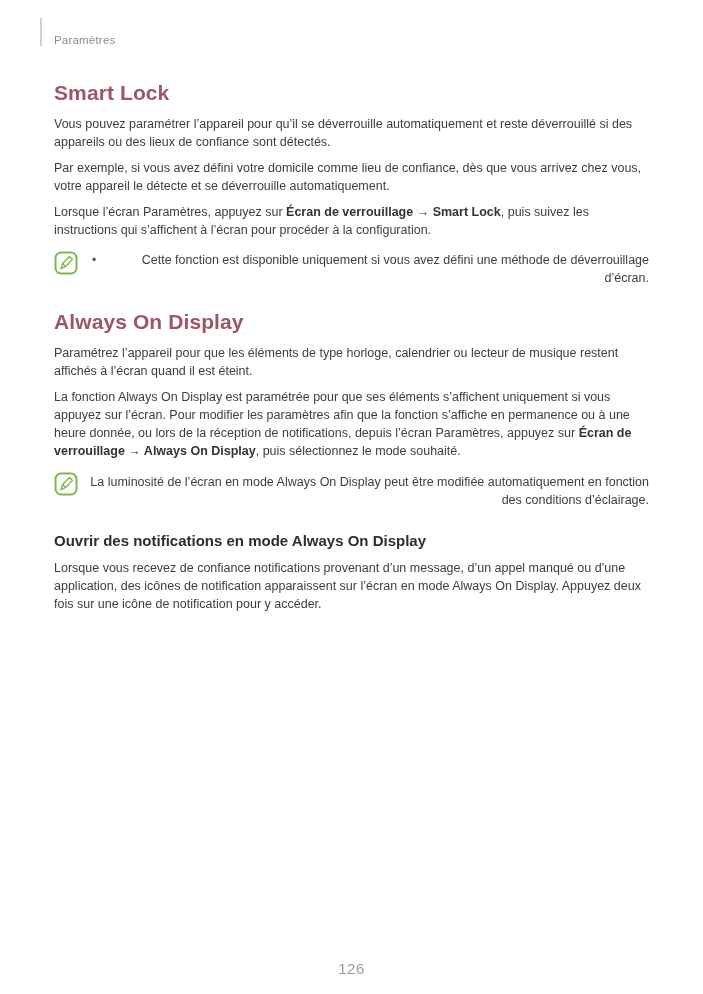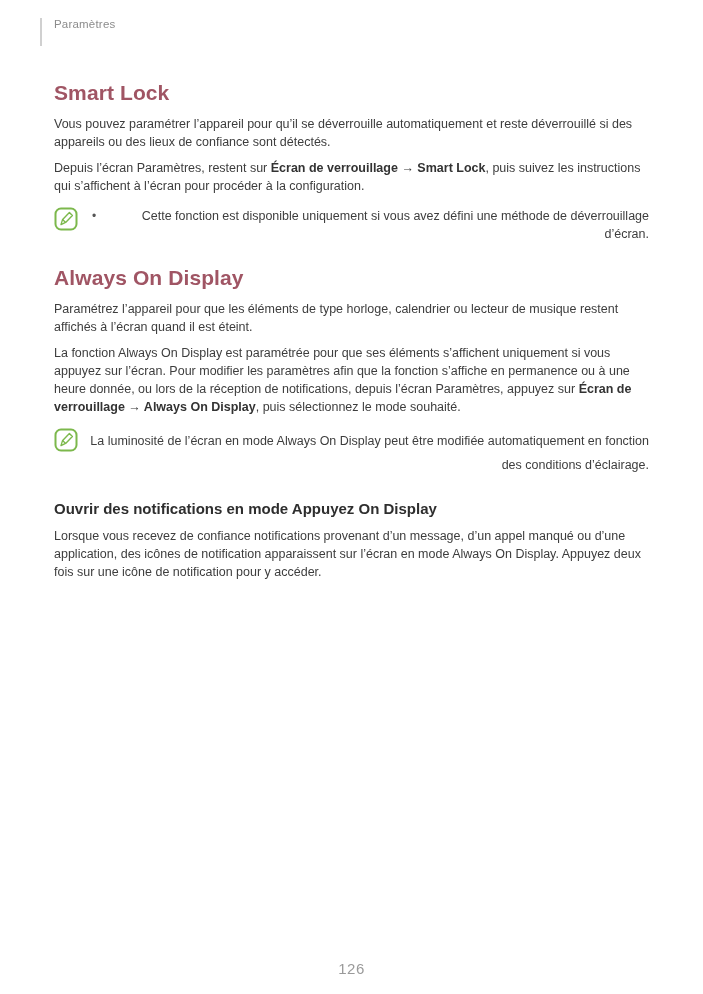--- a/index.html
+++ b/index.html
@@ -7,21 +7,21 @@
   body {
     width: 703px; height: 994px;
     position: relative; overflow: hidden;
     font-family: "Liberation Sans", sans-serif;
     color: var(--body, #3d3d3d);
     -webkit-font-smoothing: antialiased;
   }
   .page { padding: 18px 54px 0 54px; }
 
   
-  .running-header { display: flex; align-items: flex-start; height: 28px; }
+  .running-header { display: flex; align-items: flex-end; height: 28px; }
   .running-header .vrule {
     width: 2px; height: 28px; background: var(--rule, #d0d0d0);
     margin-left: -14px; margin-right: 12px; flex: none;
   }
   .running-header .crumb {
     font-size: 11.5px; color: var(--muted, #8c8c8c); letter-spacing: .2px;
   }
 
   h1.section-title {
     margin-top: 34px;
@@ -48,21 +48,21 @@
     color: var(--body, #3d3d3d);
   }
   p.first { margin-top: 9px; }
   p.body-text b, p.body-text .b { font-weight: 700; color: #333; }
 
   
   .note { display: flex; align-items: flex-start; margin-top: 11px; text-align: right; }
   .note .note-icon { flex: none; width: 24px; height: 24px; margin-top: 1px; }
   .note .note-body { margin-left: 12px; flex: 1; }
   .note p.note-text {
-    font-size: 12.5px; line-height: 24px; color: var(--body, #3d3d3d);
+    font-size: 12.5px; line-height: 18px; color: var(--body, #3d3d3d);
     margin-top: 2px;
   }
   .note ul { list-style: none; margin-top: 1px; }
   .note ul li {
     position: relative; padding-left: 17px; margin-bottom: 7px;
     font-size: 12.5px; line-height: 18px; color: var(--body, #3d3d3d);
   }
   .note ul li:last-child { margin-bottom: 0; }
   .note ul li::before {
     content: "\2022"; position: absolute; left: 2px; top: 0;
@@ -82,21 +82,22 @@
 
 <div class="page">
 
   <div class="running-header">
     <span class="vrule"></span>
     <span class="crumb">Paramètres</span>
   </div>
 
   <h1 class="section-title">Smart Lock</h1>
   <p class="body-text first">Vous pouvez paramétrer l’appareil pour qu’il se déverrouille automatiquement et reste déverrouillé si des appareils ou des lieux de confiance sont détectés.</p>
-  <p class="body-text"><span>Depuis l’écran Paramètres, restent sur </span><span class="b">Écran de verrouillage</span><span class="b"> → </span><span class="b">Smart Lock</span><span>, puis suivez les instructions qui s’affichent à l’écran pour procéder à la configuration.</span></p>
+  <p class="body-text">Par exemple, si vous avez défini votre domicile comme lieu de confiance, dès que vous arrivez chez vous, votre appareil le détecte et se déverrouille automatiquement.</p>
+  <p class="body-text"><span>Lorsque l’écran Paramètres, appuyez sur </span><span class="b">Écran de verrouillage</span><span class="b"> → </span><span class="b">Smart Lock</span><span>, puis suivez les instructions qui s’affichent à l’écran pour procéder à la configuration.</span></p>
 
   <div class="note">
     <svg class="note-icon" viewBox="0 0 24 24">
       <rect x="1.5" y="1.5" width="21" height="21" rx="5.5" fill="none" stroke="#7cb84c" stroke-width="2"></rect>
       <path d="M7 17.6 L8.6 12.4 L15.4 5.4 L18.4 8.4 L11.6 15.4 Z" fill="none" stroke="#7cb84c" stroke-width="1.4" stroke-linejoin="round"></path>
       <path d="M8.6 12.4 L11.6 15.4" fill="none" stroke="#7cb84c" stroke-width="1.4"></path>
     </svg>
     <div class="note-body">
       <ul>
         <li>Cette fonction est disponible uniquement si vous avez défini une méthode de déverrouillage d’écran.</li>
@@ -112,21 +113,21 @@
     <svg class="note-icon" viewBox="0 0 24 24">
       <rect x="1.5" y="1.5" width="21" height="21" rx="5.5" fill="none" stroke="#7cb84c" stroke-width="2"></rect>
       <path d="M7 17.6 L8.6 12.4 L15.4 5.4 L18.4 8.4 L11.6 15.4 Z" fill="none" stroke="#7cb84c" stroke-width="1.4" stroke-linejoin="round"></path>
       <path d="M8.6 12.4 L11.6 15.4" fill="none" stroke="#7cb84c" stroke-width="1.4"></path>
     </svg>
     <div class="note-body">
       <p class="note-text">La luminosité de l’écran en mode Always On Display peut être modifiée automatiquement en fonction des conditions d’éclairage.</p>
     </div>
   </div>
 
-  <h3 class="subsection-title">Ouvrir des notifications en mode Appuyez On Display</h3>
+  <h3 class="subsection-title">Ouvrir des notifications en mode Always On Display</h3>
   <p class="body-text first">Lorsque vous recevez de confiance notifications provenant d’un message, d’un appel manqué ou d’une application, des icônes de notification apparaissent sur l’écran en mode Always On Display. Appuyez deux fois sur une icône de notification pour y accéder.</p>
 
 
 </div>
 
 <div class="page-footer">
   <span class="page-number">126</span>
 </div>
 
 </body></html>

